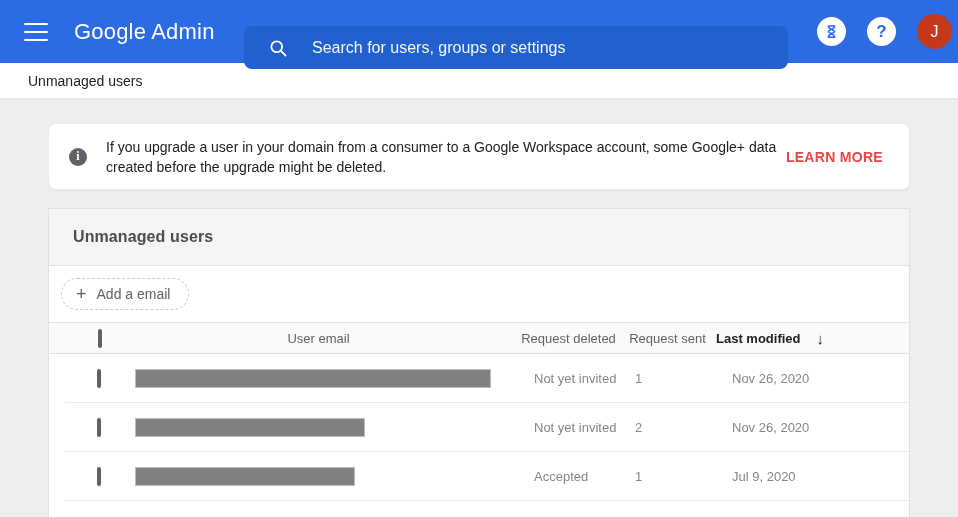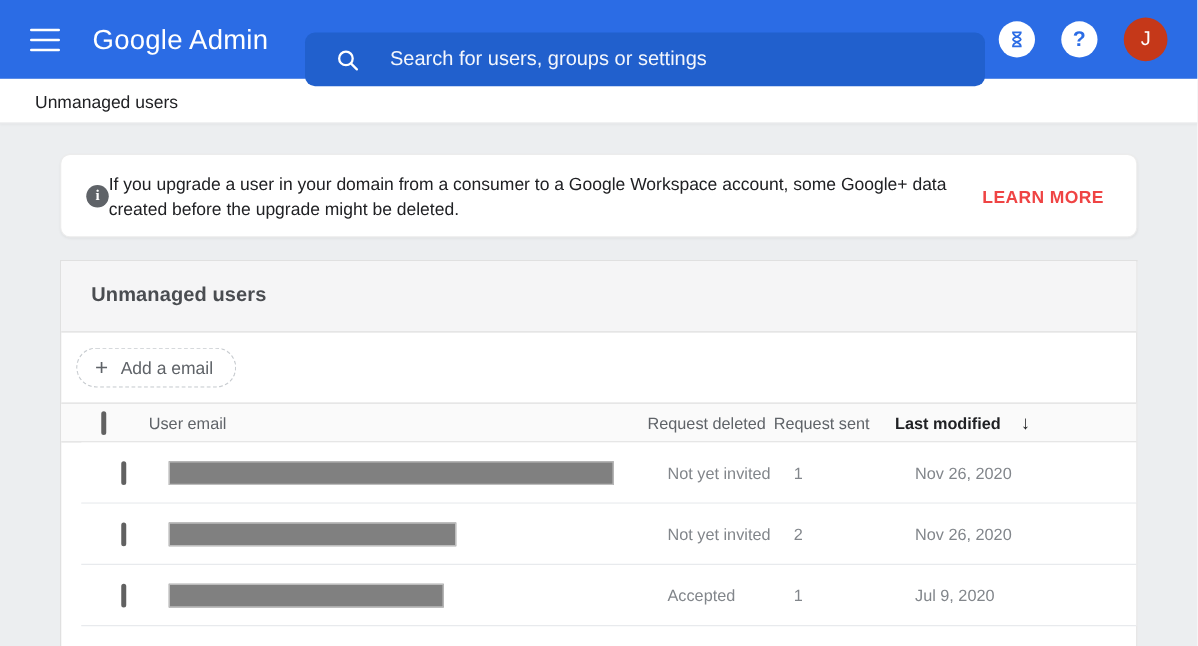--- a/index.html
+++ b/index.html
@@ -7,21 +7,21 @@
   body {
     font-family:"Liberation Sans", sans-serif;
     background:#eceef0;
     color:#202124;
   }
 
   
   .appbar {
     height:63px; background:#2b6ce5;
     display:flex; align-items:center;
-    padding:0 24px 0 24px; position:relative;
+    padding:0 6px 0 24px; position:relative;
   }
   .hamburger { width:24px; height:18px; display:flex; flex-direction:column; justify-content:space-between; cursor:pointer; }
   .hamburger span { display:block; height:2px; background:#fff; border-radius:1px; }
   .logo { color:#fff; font-size:22px; letter-spacing:.2px; margin-left:26px; font-weight:400; white-space:nowrap; }
   .searchbox {
     position:absolute; left:244px; top:26px;
     width:544px; height:43px; background:#2160cd; border-radius:8px;
     display:flex; align-items:center; padding:0 16px; cursor:text;
   }
   .searchbox .mag { width:20px; height:20px; margin-left:8px; flex:0 0 auto; }
@@ -52,21 +52,21 @@
   .banner {
     background:#fff; border:1px solid #ececec; border-radius:8px;
     box-shadow:0 1px 2px rgba(0,0,0,.05);
     height:67px; display:flex; align-items:center; padding:0 26px 0 20px;
   }
   .info-icon {
     width:18px; height:18px; border-radius:50%; background:#5f6368;
     color:#fff; font-size:12px; font-weight:700; font-family:"Liberation Serif", serif;
     display:flex; align-items:center; justify-content:center; flex:0 0 auto;
   }
-  .banner-text { font-size:14px; line-height:20px; color:#202124; max-width:676px; }
+  .banner-text { font-size:14px; line-height:20px; color:#202124; margin-left:19px; max-width:676px; }
   .banner-action {
     margin-left:auto; color:#ef4444; font-size:14px; font-weight:700;
     letter-spacing:.3px; cursor:pointer; white-space:nowrap;
   }
 
   .card {
     margin-top:18px; background:#fff; border:1px solid #e0e0e0; border-bottom:none;
     min-height:310px;
   }
   .card-header {
@@ -84,21 +84,21 @@
   .plus-glyph { font-size:18px; color:#5f6368; line-height:1; }
 
   
   .tbl-header, .tbl-row {
     display:grid;
     grid-template-columns:38px 399px 101px 97px 1fr;
     align-items:center; padding-left:32px;
   }
   .tbl-header {
     height:32px; background:#fafafa; border-top:1px solid #e0e0e0; border-bottom:1px solid #e0e0e0;
-    font-size:13px; color:#5f6368;
+    font-size:13px; color:#5f6368;text-align:center;
   }
   .tbl-header .col-sorted { color:#202124; font-weight:700; display:flex; align-items:center; gap:16px; }
   .sort-arrow { font-size:15px; color:#202124; }
   .tbl-row { height:49px; border-bottom:1px solid #e8eaed; font-size:13px; color:#82868b; background:#fff;margin-left:16px; }
   .cbx {
     width:18px; height:18px; border:2px solid #616161; border-radius:2px;
     background:#fff; cursor:pointer;
   }
   .redact-bar { height:19px; background:#808080; border:1px solid #bdbdbd; }
   .bar-w-1 { width:356px; }

